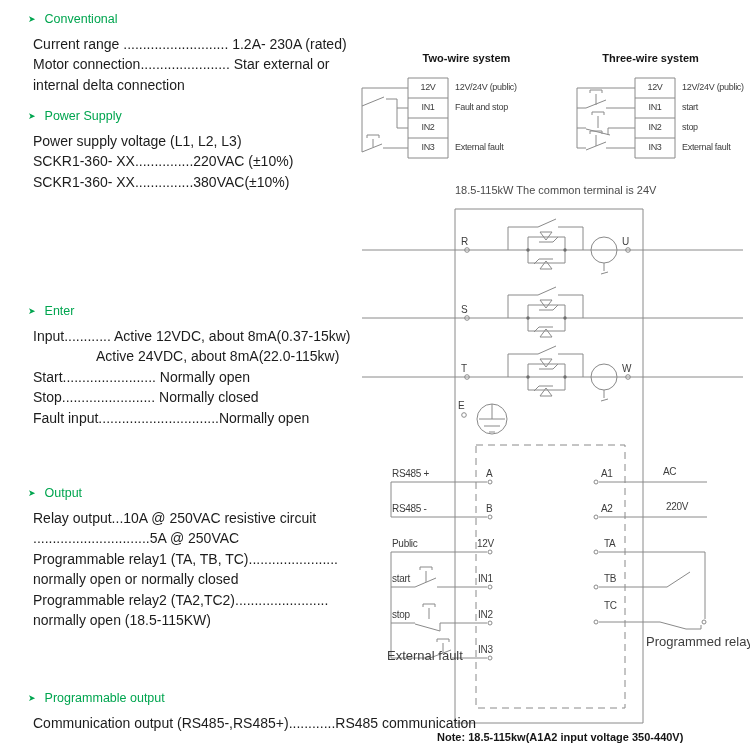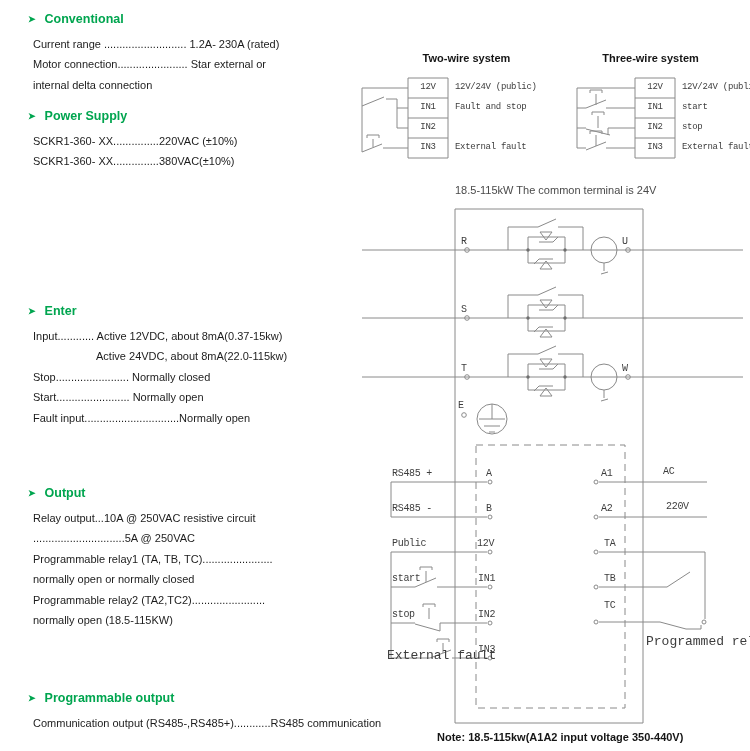--- a/index.html
+++ b/index.html
@@ -1,25 +1,25 @@
 <!DOCTYPE html>
 <html><head>
 <meta charset="utf-8">
 <style>
   html,body{margin:0;padding:0}
   body{width:750px;height:751px;background:#fff;position:relative;overflow:hidden;
        font-family:"Liberation Sans",sans-serif}
   
   .sec{position:absolute;left:28px;width:395px}
-  .sec-h{font-size:12.5px;font-weight:bold;color:#00a54f;height:22px;white-space:nowrap}
+  .sec-h{font-size:12.5px;font-weight:normal;color:#00a54f;height:22px;white-space:nowrap}
   .arr{font-size:9px;margin-right:9px;vertical-align:1px;color:#00a54f}
-  .ln{font-size:11px;line-height:20.4px;color:#1c1c1c;padding-left:5px;white-space:nowrap}
+  .ln{font-size:14px;line-height:20.4px;color:#1c1c1c;padding-left:5px;white-space:nowrap}
   .ind{padding-left:68px}
   
-  .cad{position:absolute;font-family:Liberation Mono, monospace;font-size:10px;
+  .cad{position:absolute;font-family:Liberation Sans, sans-serif;font-size:10px;
        color:#3d3d3d;white-space:nowrap;letter-spacing:-0.3px}
   .cadc{width:40px;text-align:center;font-size:9px}
   .cads{font-size:9px}
   .cad-sm{font-size:13px;letter-spacing:0}
   .ttl{position:absolute;font-size:11px;font-weight:bold;color:#151515;text-align:center;white-space:nowrap}
   .cap{position:absolute;font-size:11px;color:#4a4a4a;white-space:nowrap}
   .note{position:absolute;font-size:11px;font-weight:bold;color:#151515;white-space:nowrap}
   svg{position:absolute;left:0;top:0}
   .w{stroke:#8a8a8a;stroke-width:1;fill:none}
   .dash{stroke-dasharray:7 5}
@@ -98,30 +98,31 @@
 
 <div class="sec" style="top:12px">
   <div class="sec-h"><span class="arr">➤</span><span>Conventional</span></div>
   <div class="ln">Current range ........................... 1.2A- 230A (rated)</div>
   <div class="ln">Motor connection....................... Star external or</div>
   <div class="ln">internal delta connection</div>
 </div>
 
 <div class="sec" style="top:109px">
   <div class="sec-h"><span class="arr">➤</span><span>Power Supply</span></div>
+  <div class="ln">Power supply voltage (L1, L2, L3)</div>
   <div class="ln">SCKR1-360- XX...............220VAC (±10%)</div>
   <div class="ln">SCKR1-360- XX...............380VAC(±10%)</div>
 </div>
 
 <div class="sec" style="top:304px">
   <div class="sec-h"><span class="arr">➤</span><span>Enter</span></div>
   <div class="ln">Input............ Active 12VDC, about 8mA(0.37-15kw)</div>
   <div class="ln ind">Active 24VDC, about 8mA(22.0-115kw)</div>
+  <div class="ln">Start........................ Normally open</div>
   <div class="ln">Stop........................ Normally closed</div>
-  <div class="ln">Start........................ Normally open</div>
   <div class="ln">Fault input...............................Normally open</div>
 </div>
 
 <div class="sec" style="top:486px">
   <div class="sec-h"><span class="arr">➤</span><span>Output</span></div>
   <div class="ln">Relay output...10A @ 250VAC resistive circuit</div>
   <div class="ln">..............................5A @ 250VAC</div>
   <div class="ln">Programmable relay1 (TA, TB, TC).......................</div>
   <div class="ln">normally open or normally closed</div>
   <div class="ln">Programmable relay2 (TA2,TC2)........................</div>

